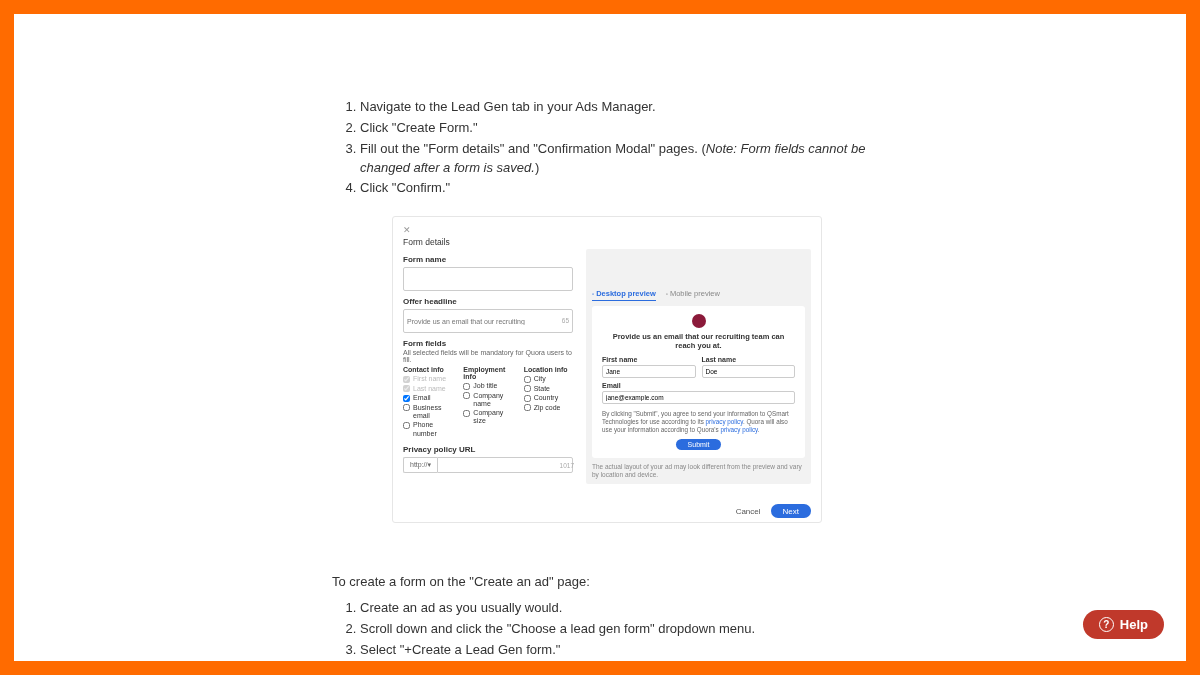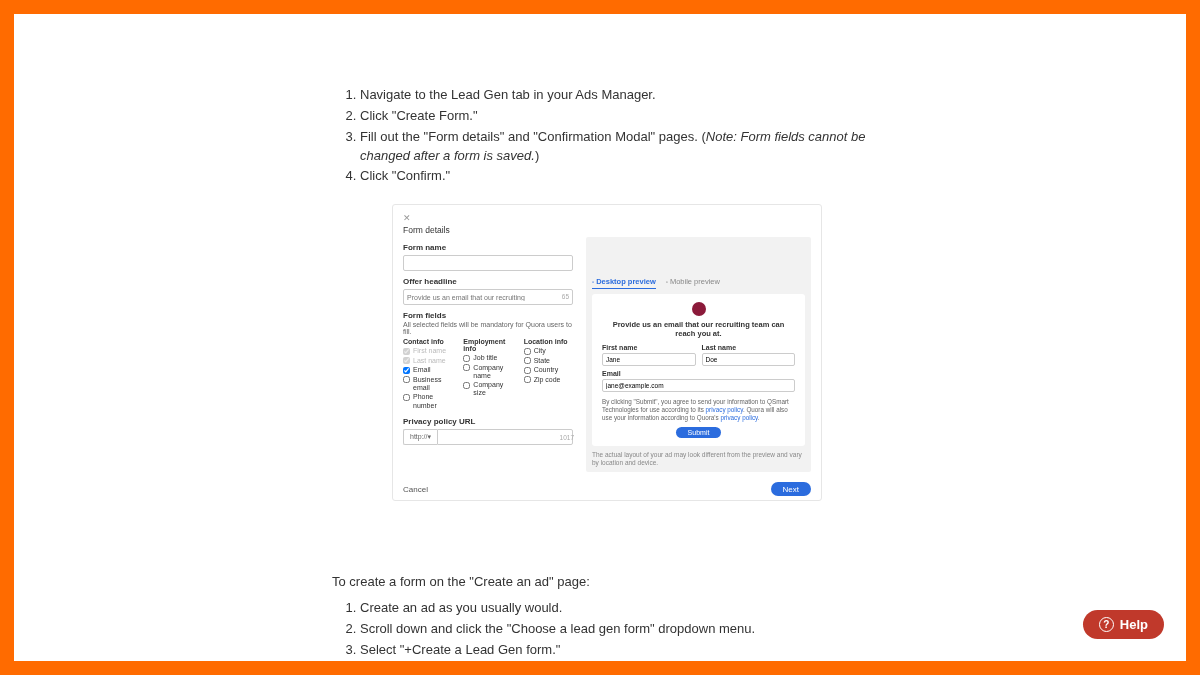--- a/index.html
+++ b/index.html
@@ -1,39 +1,39 @@
 <!DOCTYPE html>
 <html><head>
 <meta charset="utf-8">
 <style>
   * { box-sizing: border-box; margin: 0; padding: 0; }
   html, body { width: 1200px; height: 675px; font-family: -apple-system, BlinkMacSystemFont, "Segoe UI", Helvetica, Arial, sans-serif; }
   .outer-frame { width: 1200px; height: 675px; background: #ff6b00; padding: 14px; }
   .white-page { width: 100%; height: 100%; background: #fff; position: relative; overflow: hidden; }
-  .content { position: absolute; left: 318px; top: 72px; width: 560px; color: #333; }
+  .content { position: absolute; left: 318px; top: 84px; width: 560px; color: #333; }
   .instr-list { list-style: decimal; padding-left: 28px; font-size: 13px; line-height: 1.45; }
   .instr-list li { margin-bottom: 2px; }
   .note-italic { font-style: italic; }
 
   .form-card {
     margin: 18px 0 0 60px;
     width: 430px;
     background: #fff;
     border: 1px solid #e6e6e6;
     border-radius: 3px;
     font-size: 8px;
     color: #333;
     padding: 8px 10px 4px 10px;
   }
   .close-x { color: #999; font-size: 9px; cursor: pointer; margin-bottom: 2px; }
   .section-title { font-weight: 400; font-size: 8.5px; margin-bottom: 2px; }
   .lbl { font-weight: 700; font-size: 8px; margin-top: 6px; display:block; }
   .sub-lbl { font-size: 7px; color: #666; margin-top: 1px; }
   .inp {
-    display:block; width: 170px; height: 16px; border: 1px solid #ccc; border-radius: 2px;
+    display:block; width: 170px; height: 24px; border: 1px solid #ccc; border-radius: 2px;
     font-size: 7px; padding: 0 3px; margin-top: 3px; color: #333;
   }
   .inp-url-group { display:flex; width:170px; margin-top:3px; }
   .inp-prefix { width:34px; height:16px; border:1px solid #ccc; border-right:none; border-radius:2px 0 0 2px; font-size:7px; display:flex; align-items:center; justify-content:center; color:#666; }
   .inp-url { flex:1; height:16px; border:1px solid #ccc; border-radius:0 2px 2px 0; font-size:7px; padding:0 3px; }
   .char-count { position:absolute; right:4px; top:50%; transform:translateY(-50%); font-size:6.5px; color:#aaa; }
   .inp-wrap { position:relative; display:inline-block; }
 
   .two-col { display:flex; gap:8px; }
   .left-col { width: 175px; }
@@ -55,21 +55,21 @@
   .preview-head { text-align:center; font-weight:700; font-size:7.5px; line-height:1.2; margin-bottom:6px; }
   .preview-fields { display:flex; gap:6px; margin-bottom:4px; }
   .pf { flex:1; }
   .pf label { font-weight:700; font-size:7px; display:block; margin-bottom:2px; }
   .pf-input { width:100%; height:13px; border:1px solid #ccc; border-radius:2px; font-size:6.5px; padding:0 3px; }
   .legal { font-size:6.3px; color:#666; line-height:1.25; margin-top:6px; }
   .legal a { color:#2b6cde; text-decoration:none; }
   .submit-btn { display:block; margin:5px auto 0 auto; background:#2b6cde; color:#fff; border:none; border-radius:10px; font-size:7px; padding:2px 12px; cursor:pointer; }
   .preview-note { font-size:6.5px; color:#888; margin-top:5px; line-height:1.2; }
 
-  .card-footer { display:flex; justify-content:space-between; gap:10px; margin-top:10px; font-size:8px; align-items:center; }
+  .card-footer { display:flex; justify-content:flex-end; gap:10px; margin-top:20px; font-size:8px; align-items:center; }
   .cancel-link { color:#555; cursor:pointer; }
   .next-btn { background:#2b6cde; color:#fff; border:none; border-radius:10px; padding:2.5px 12px; font-size:8px; cursor:pointer; }
 
   .lower-text { position:absolute; left:318px; top:560px; width:560px; font-size:13px; color:#333; }
   .lower-text p { margin-bottom:10px; }
 
   .help-pill {
     position:absolute; right:22px; bottom:22px; background:#c0392b; color:#fff;
     border-radius:18px; padding:7px 16px; font-size:13px; font-weight:600;
     display:flex; align-items:center; gap:6px; cursor:pointer;

